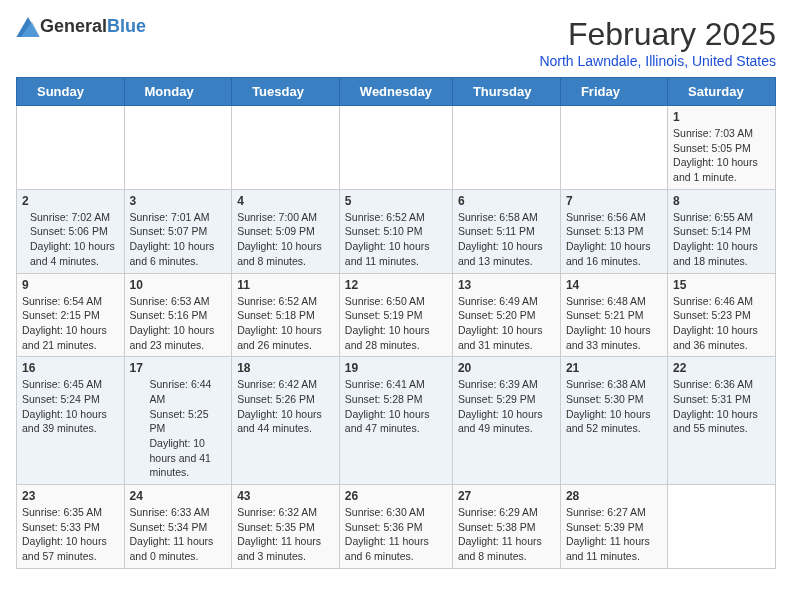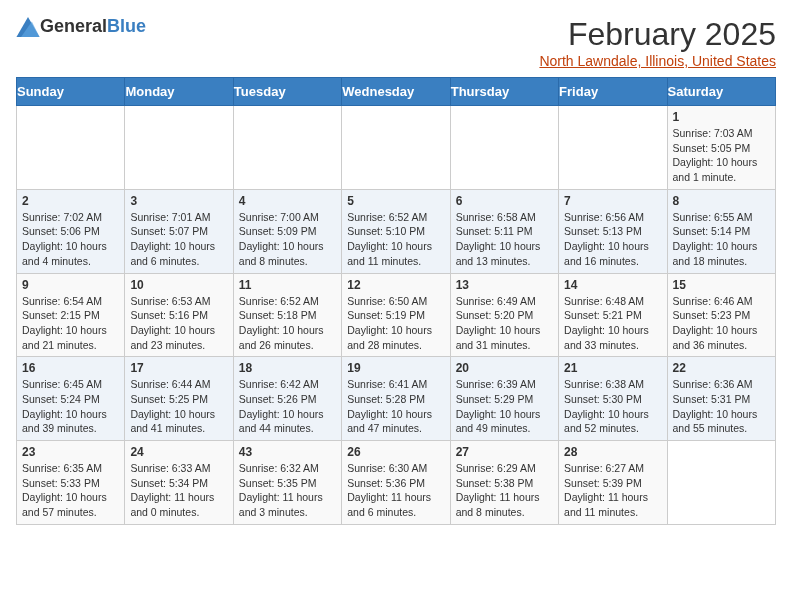--- a/index.html
+++ b/index.html
@@ -37,34 +37,33 @@
     .title-block {
       text-align: right;
     }
     .month-title {
       font-size: 32px;
       font-weight: normal;
       color: #333;
     }
     .location-title {
       font-size: 14px;
-      color: #c2410c;
-      text-decoration: underline;
+      color: #1d4ed8;
     }
     .calendar {
       width: 100%;
       border-collapse: collapse;
       border: 1px solid #ccc;
     }
     .calendar th {
       background-color: #3a7fc1;
       color: #fff;
       font-size: 13px;
       font-weight: bold;
-      padding: 6px 0;
+      padding: 6px 20px;
       text-align: left;
       border: 1px solid #2a6aaa;
     }
     .calendar td {
       border: 1px solid #ccc;
       vertical-align: top;
       padding: 4px 5px;
       width: calc(100% / 7);
       font-size: 11px;
       color: #333;
@@ -134,21 +133,21 @@
         <td>
           <span class="day-number">1</span>
           <div class="day-info" style="white-space: pre-line;">Sunrise: 7:03 AM
 Sunset: 5:05 PM
 Daylight: 10 hours and 1 minute.</div>
         </td>
       </tr>
       <tr>
         <td>
           <span class="day-number">2</span>
-          <div class="day-info" style="white-space: pre-line;">Sunrise: 7:02 AM
+          <div class="day-info" style="white-space: pre-line; margin-left: 8px;">Sunrise: 7:02 AM
 Sunset: 5:06 PM
 Daylight: 10 hours and 4 minutes.</div>
         </td>
         <td>
           <span class="day-number">3</span>
           <div class="day-info" style="white-space: pre-line;">Sunrise: 7:01 AM
 Sunset: 5:07 PM
 Daylight: 10 hours and 6 minutes.</div>
         </td>
         <td>
@@ -228,21 +227,21 @@
       </tr>
       <tr>
         <td>
           <span class="day-number">16</span>
           <div class="day-info" style="white-space: pre-line;">Sunrise: 6:45 AM
 Sunset: 5:24 PM
 Daylight: 10 hours and 39 minutes.</div>
         </td>
         <td>
           <span class="day-number">17</span>
-          <div class="day-info" style="white-space: pre-line;">Sunrise: 6:44 AM
+          <div class="day-info" style="white-space: pre-line; margin-left: 20px;">Sunrise: 6:44 AM
 Sunset: 5:25 PM
 Daylight: 10 hours and 41 minutes.</div>
         </td>
         <td>
           <span class="day-number">18</span>
           <div class="day-info" style="white-space: pre-line;">Sunrise: 6:42 AM
 Sunset: 5:26 PM
 Daylight: 10 hours and 44 minutes.</div>
         </td>
         <td>

